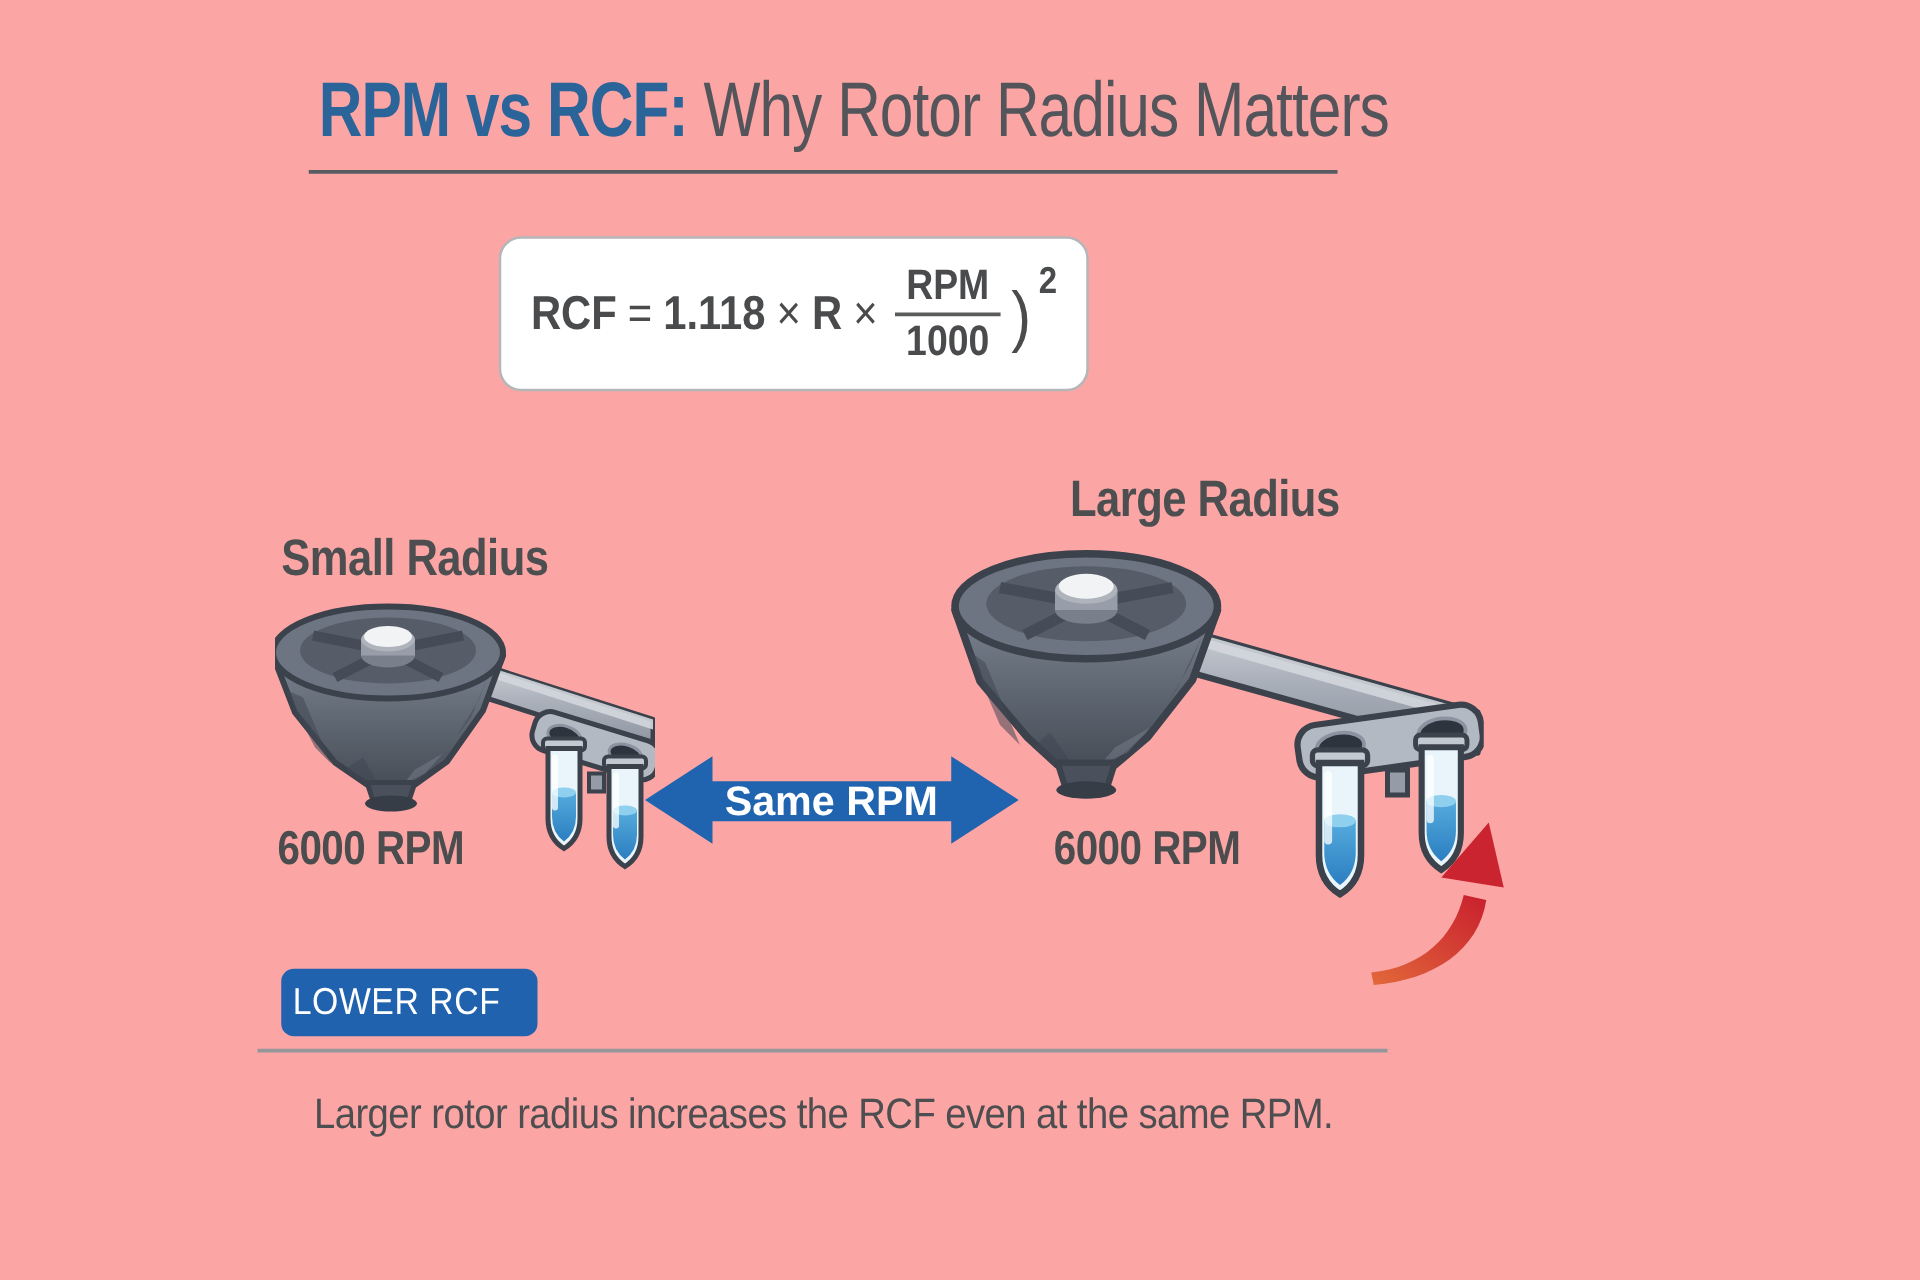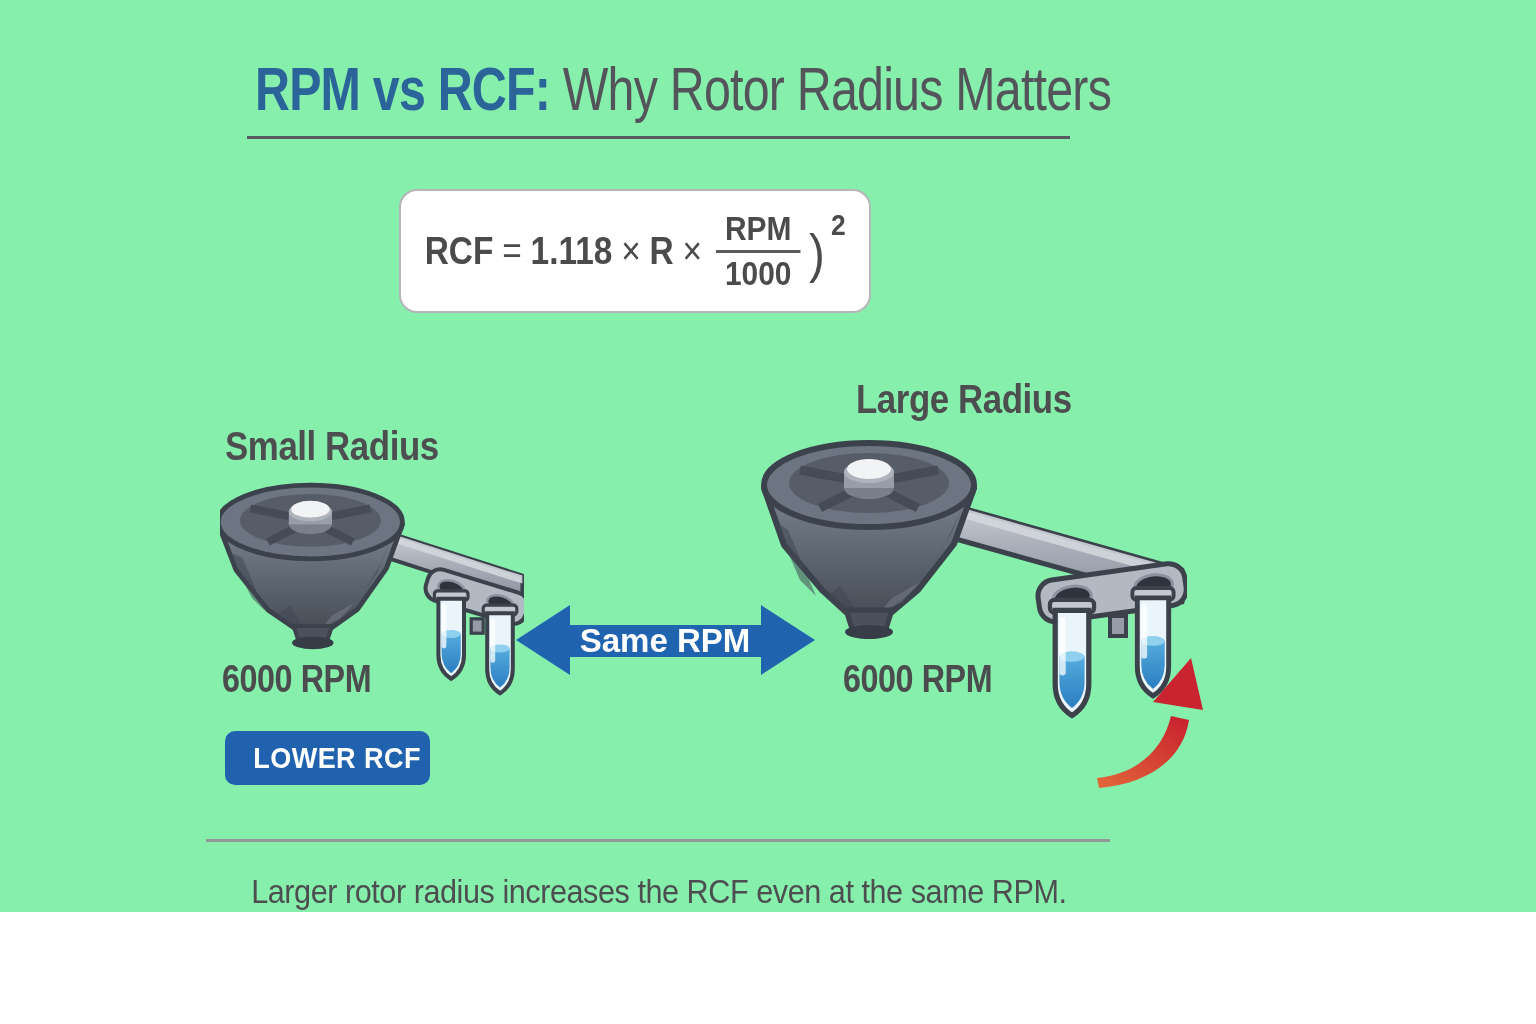--- a/index.html
+++ b/index.html
@@ -1,18 +1,18 @@
 <!DOCTYPE html>
 <html><head>
 <meta charset="utf-8">
 <style>
   * { margin:0; padding:0; box-sizing:border-box; }
   html,body { background:#ffffff; }
   .canvas {
-    position:relative; width:1536px; height:912px; background:#86efac;
+    position:relative; width:1536px; height:1024px; background:#fca5a5;
     overflow:hidden; font-family:"Liberation Sans", sans-serif; color:#4d4e50;
   }
   
   .title {
     position:absolute; left:255px; top:56px; white-space:nowrap;
     font-size:62px; line-height:1.05; letter-spacing:-1px;
     transform:scaleX(0.78); transform-origin:left center;
   }
   .title .t-em { color:#2b6499; font-weight:700; }
   .title .t-rest { color:#53555a; font-weight:400; }
@@ -47,23 +47,24 @@
   .lbl-large { left:856px; top:376px; }
   .rpm-label {
     position:absolute; font-size:38px; font-weight:700; color:#4b4c4e;
     letter-spacing:-0.5px; white-space:nowrap;
     transform:scaleX(0.85); transform-origin:left center;
   }
   .rpm-left  { left:222px; top:658px; }
   .rpm-right { left:843px; top:658px; }
   
   .badge {
-    position:absolute; display:flex; align-items:center; justify-content:flex-end;
-    color:#ffffff; font-weight:700; border-radius:10px; white-space:nowrap;
+    position:absolute; display:flex; align-items:center; justify-content:flex-start;
+    color:#ffffff; font-weight:400; border-radius:10px; white-space:nowrap;
     letter-spacing:0.5px;
+    margin-top:44px;
   }
   .badge-inner { transform:scaleX(0.9); }
   .badge-lower  { left:225px; top:731px; width:205px; height:54px; background:#2062ae; font-size:30px; }
   .badge-higher { left:877px; top:729px; width:218px; height:57px; background:#e8851e; font-size:31px; }
   
   .art { position:absolute; }
   .svg-rotor-small { left:220px; top:462px; width:304px; height:240px; }
   .svg-rotor-large { left:742px; top:440px; width:445px; height:300px; }
   .svg-same-rpm    { left:513px; top:595px; width:305px; height:90px; }
   .svg-red-arrow   { left:1095px; top:658px; width:120px; height:130px; }

